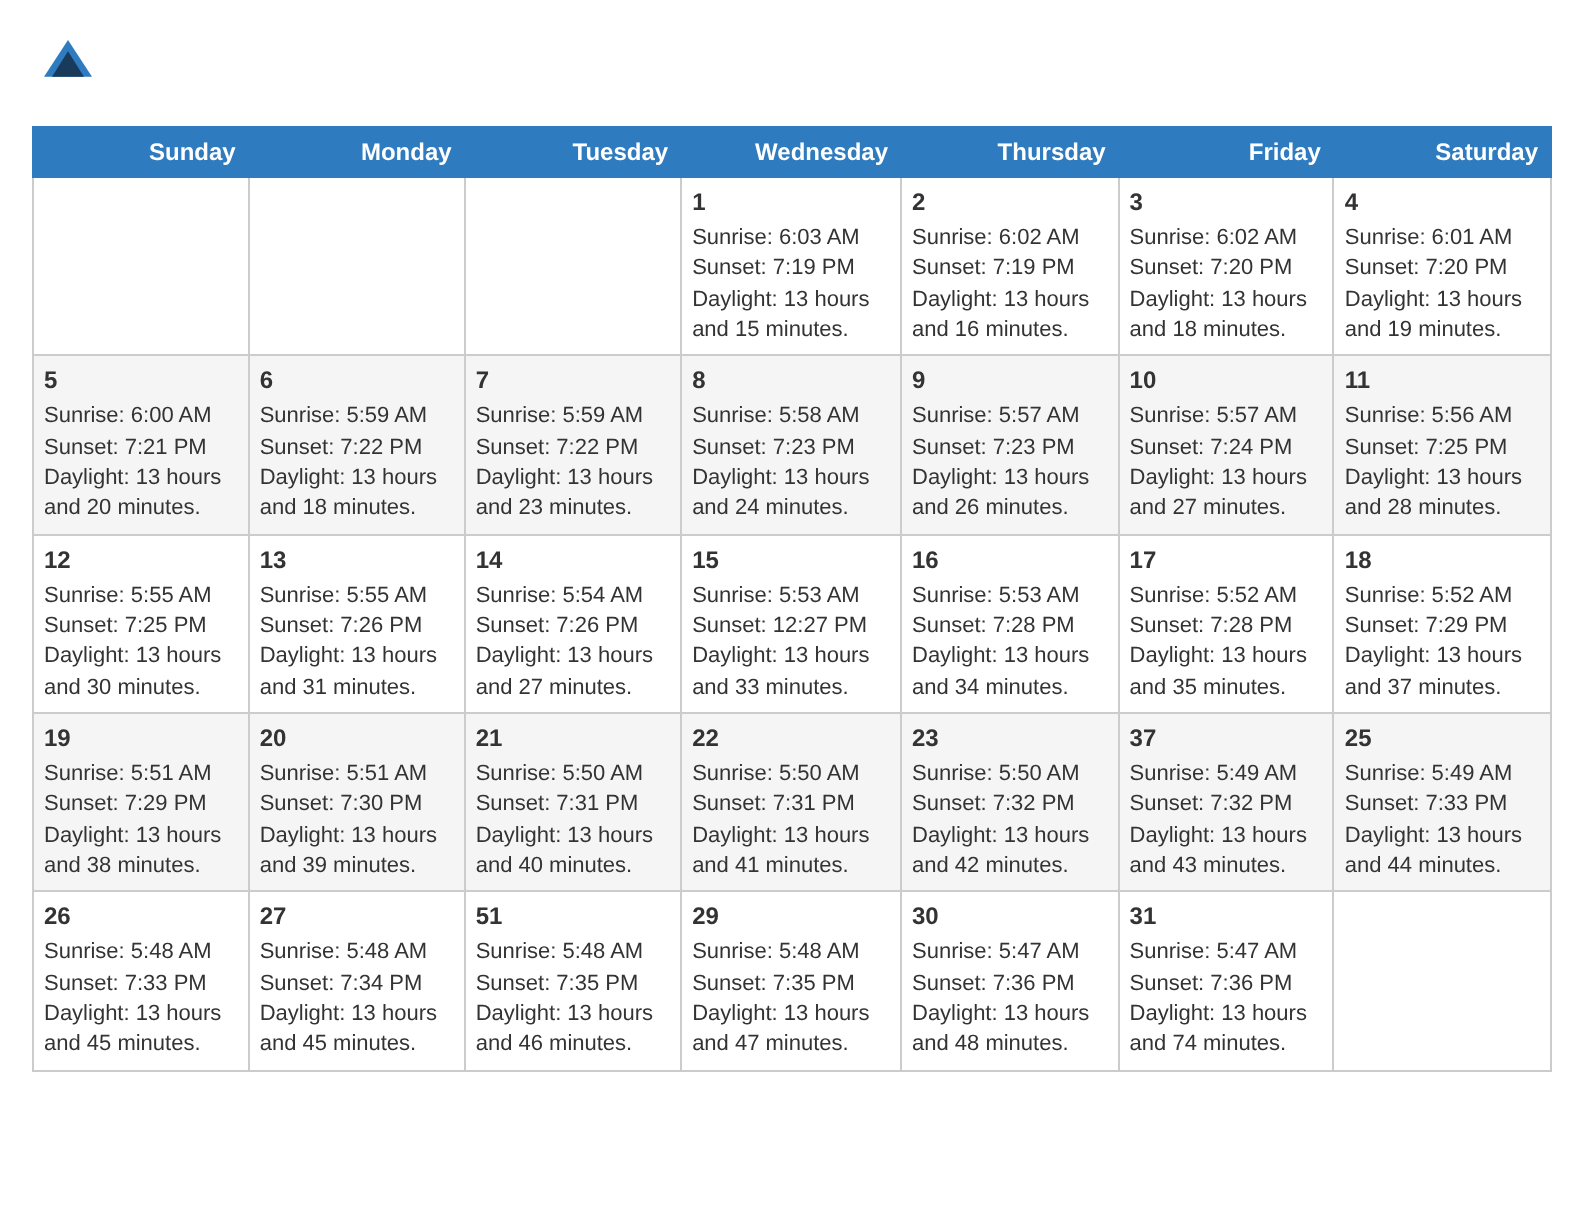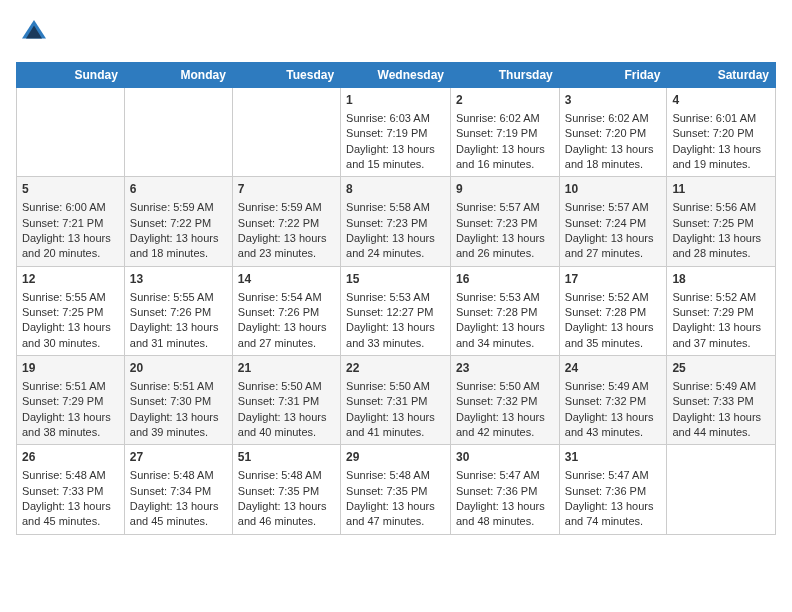--- a/index.html
+++ b/index.html
@@ -285,21 +285,21 @@
           <div>and 41 minutes.</div>
         </td>
         <td>
           <span class="day-num">23</span>
           <div>Sunrise: 5:50 AM</div>
           <div>Sunset: 7:32 PM</div>
           <div>Daylight: 13 hours</div>
           <div>and 42 minutes.</div>
         </td>
         <td>
-          <span class="day-num">24</span>
+          <span class="day-num">37</span>
           <div>Sunrise: 5:49 AM</div>
           <div>Sunset: 7:32 PM</div>
           <div>Daylight: 13 hours</div>
           <div>and 43 minutes.</div>
         </td>
         <td>
           <span class="day-num">25</span>
           <div>Sunrise: 5:49 AM</div>
           <div>Sunset: 7:33 PM</div>
           <div>Daylight: 13 hours</div>

